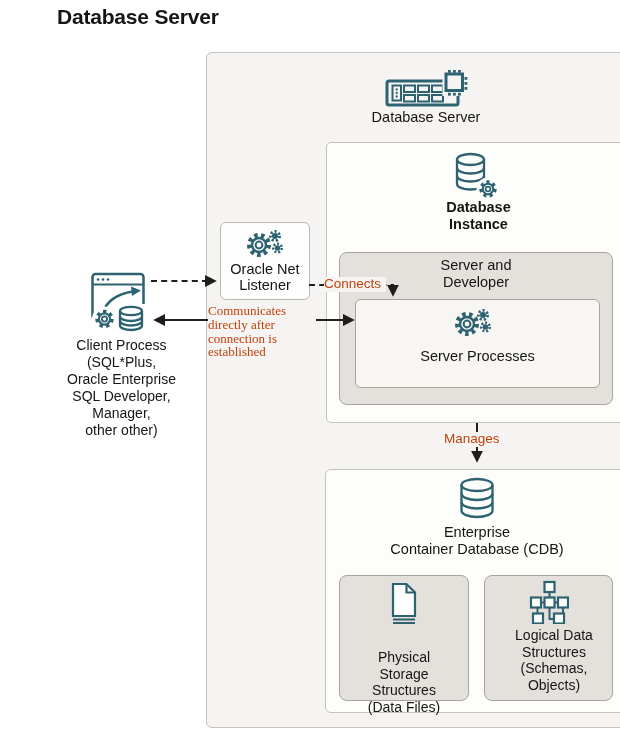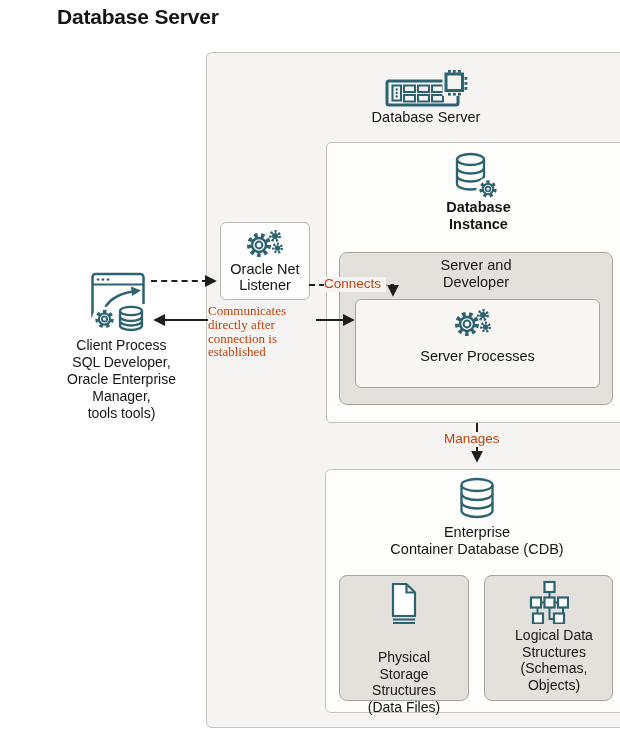--- a/index.html
+++ b/index.html
@@ -199,24 +199,25 @@
 
   <div class="lbl" style="left:312px;top:348px;width:245px;">Server Processes</div>
 
   <div class="lbl" style="left:177px;top:261px;width:90px;line-height:16px;">
     <div>Oracle Net</div>
     <div>Listener</div>
   </div>
 
   <div class="lbl lbl-sm" style="left:6px;top:337px;width:145px;">
     <div>Client Process</div>
+    <div>(SQL*Plus,</div>
+    <div>Oracle Enterprise</div>
     <div>SQL Developer,</div>
-    <div>Oracle Enterprise</div>
     <div>Manager,</div>
-    <div>tools tools)</div>
+    <div>other other)</div>
   </div>
 
   <div class="lbl" style="left:282px;top:524px;width:304px;">
     <div>Enterprise</div>
     <div>Container Database (CDB)</div>
   </div>
 
   <div class="lbl lbl-sm" style="left:296px;top:649px;width:130px;line-height:16.5px;">
     <div>Physical</div>
     <div>Storage</div>

